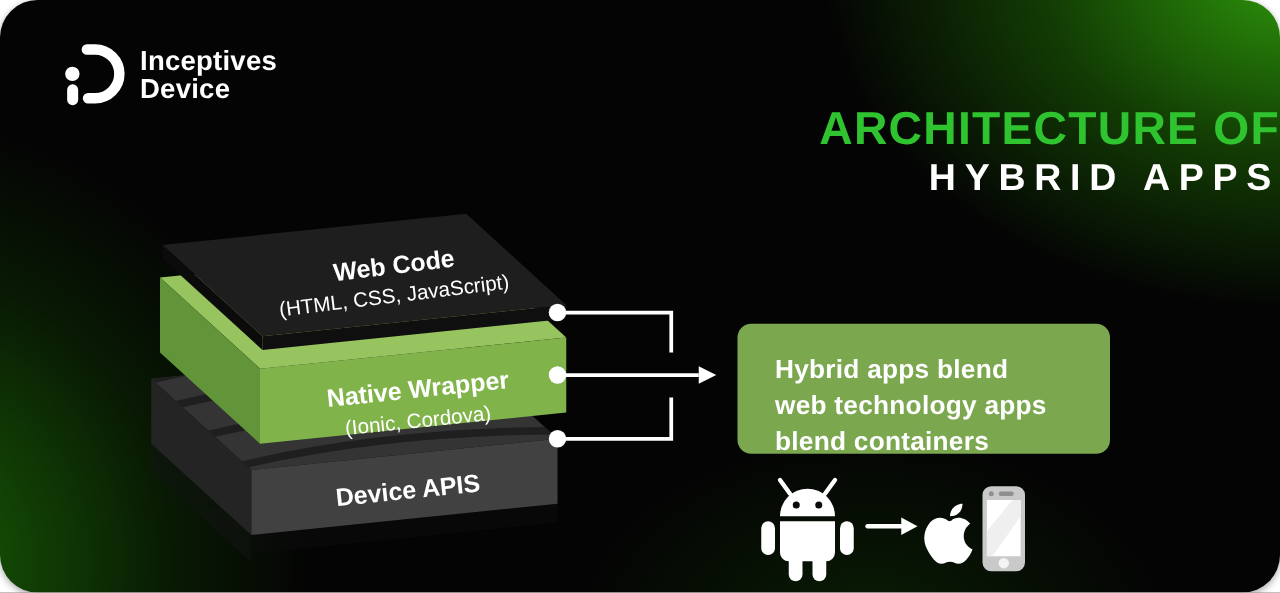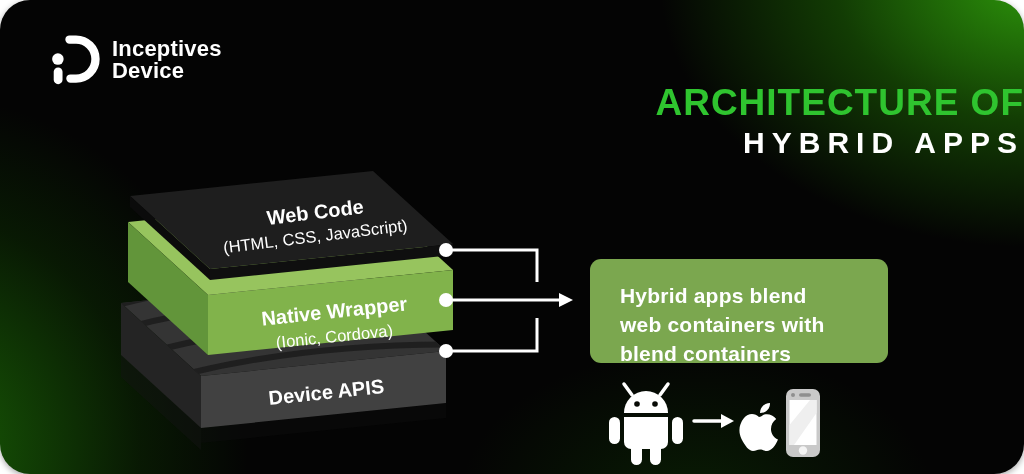--- a/index.html
+++ b/index.html
@@ -105,21 +105,21 @@
     <polygon points="469,133 483,140 469,147" fill="#ffffff"></polygon>
     <g fill="#ffffff">
       <circle cx="356" cy="90" r="7"></circle>
       <circle cx="356" cy="140" r="7"></circle>
       <circle cx="356" cy="191" r="7"></circle>
     </g>
   </svg>
 
   <div class="callout">
     <div class="line">Hybrid apps blend</div>
-    <div class="line">web containers with</div>
+    <div class="line">web technology apps</div>
     <div class="line">blend containers</div>
   </div>
 
   <svg class="platforms" width="240" height="96" viewBox="0 0 240 96">
 
     <g fill="#ffffff" transform="translate(8,6)">
       <path d="M24,13 L16,2" stroke="#ffffff" stroke-width="3.5" stroke-linecap="round"></path>
       <path d="M52,13 L60,2" stroke="#ffffff" stroke-width="3.5" stroke-linecap="round"></path>
       <path d="M16,31 a 22,22 0 0 1 44,0 z"></path>
       <circle cx="29" cy="22" r="2.8" fill="#070a05"></circle>

